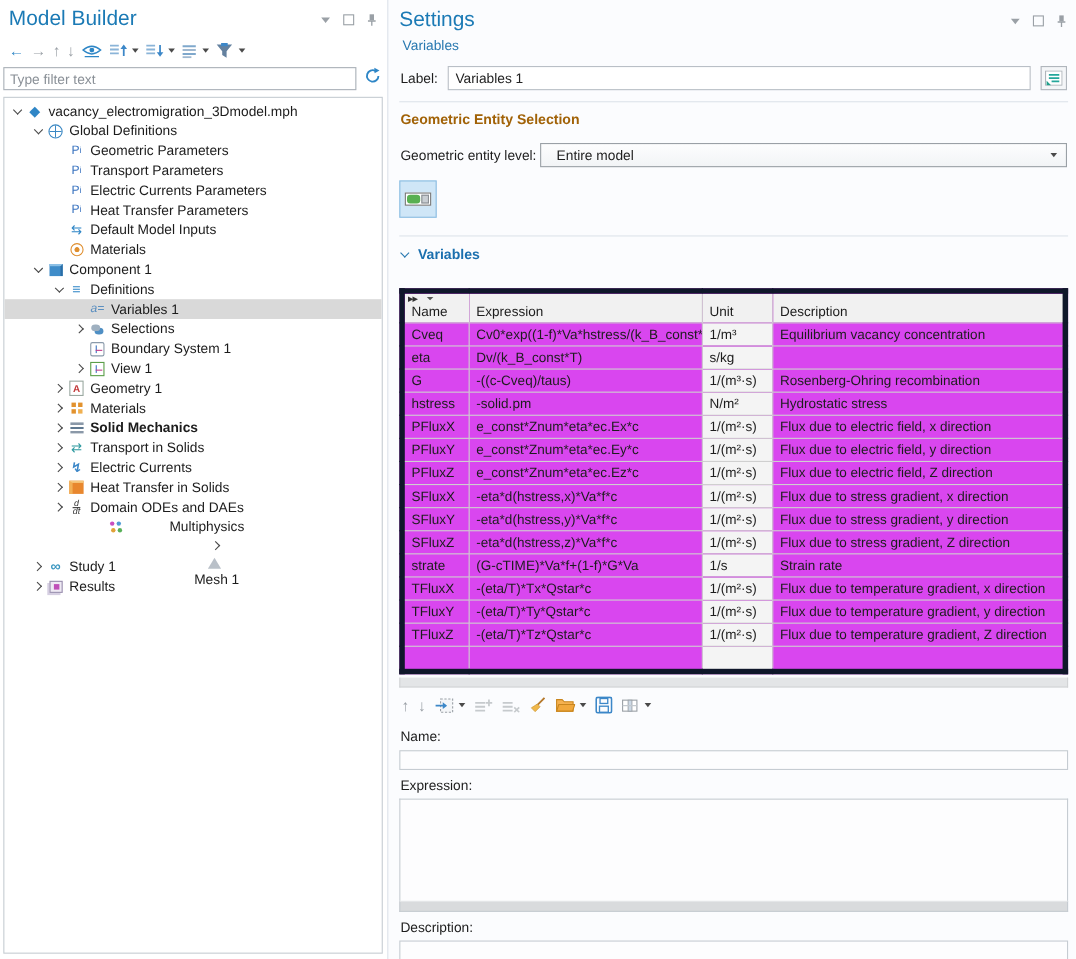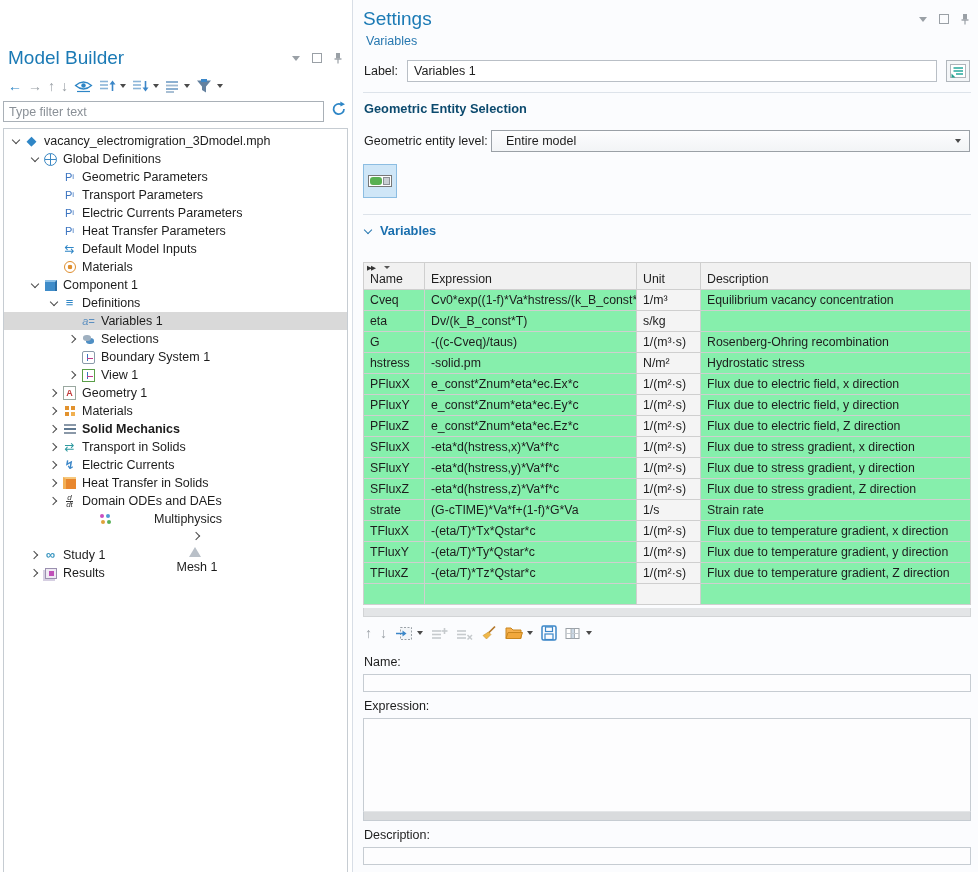--- a/index.html
+++ b/index.html
@@ -1,21 +1,21 @@
 <!DOCTYPE html>
 <html><head>
 <meta charset="utf-8">
 <style>
   html,body{margin:0;padding:0;background:#fff;}
   body{width:978px;height:872px;overflow:hidden;
        font-family:"Liberation Sans","DejaVu Sans",sans-serif;font-size:12.5px;color:#1d1d1d;}
   .app{display:flex;width:978px;height:872px;}
 
   
-  .left-panel{width:352px;flex:none;background:#fff;position:relative;margin-top:40px;}
+  .left-panel{width:352px;flex:none;background:#fff;position:relative;}
   .lp-head{display:flex;align-items:flex-start;padding:6px 8px 0 8px;}
   .panel-title{color:#1b7ab5;font-size:19px;font-weight:400;flex:1;line-height:24px;}
   .win-icons{display:flex;align-items:center;gap:9px;padding-top:6px;color:#8a8f94;}
   .wi{width:12px;height:12px;display:inline-flex;align-items:center;justify-content:center;}
   .tri-down{width:0;height:0;border-left:4.5px solid transparent;border-right:4.5px solid transparent;border-top:5px solid #9aa0a6;}
   .float-sq{width:8px;height:8px;border:1.4px solid #9aa0a6;}
   .lp-toolbar{display:flex;align-items:center;gap:6px;padding:7px 8px 6px 8px;height:18px;}
   .tbtn{display:inline-flex;align-items:center;gap:2px;cursor:default;}
   .arrow{font-size:14px;line-height:14px;}
   .a-blue{color:#2e86c6;} .a-gray{color:#9aa0a6;}
@@ -61,34 +61,34 @@
   .res{width:10px;height:9px;border:1px solid #9a8fae;background:linear-gradient(#c050b8 0 0) 60% 55%/5px 5px no-repeat,#efeaf4;box-shadow:-2px 2px 0 #d6cfe2;}
 
   
   .right-panel{flex:1;background:#fbfcfe;border-left:1px solid #d8dee6;padding:0 7px 0 10px;box-sizing:border-box;}
   .rp-head{display:flex;align-items:flex-start;padding-top:7px;}
   .rp-sub{color:#2878b0;padding:3px 3px 0 3px;}
   .label-row{display:flex;align-items:center;gap:9px;margin:12px 1px 10px 1px;}
   .label-input{flex:1;height:18px;border:1px solid #b9bfc6;background:#fff;padding:1px 6px;font-size:12.5px;font-family:inherit;color:#222;}
   .edit-btn{width:22px;height:20px;border:1px solid #b0b6bc;background:#f4f6f8;display:inline-flex;align-items:center;justify-content:center;}
   .hdiv{border:0;border-top:1px solid #dde3ea;margin:4px 0 8px 0;}
-  .section-head{color:#0c4a6e;font-weight:700;font-size:12.8px;margin:6px 1px 14px 1px;}
+  .section-head{color:#a16207;font-weight:700;font-size:12.8px;margin:6px 1px 14px 1px;}
   .geo-row{display:flex;align-items:center;margin:0 1px 10px 1px;}
   .geo-label{width:127px;flex:none;}
   .dropdown{flex:1;height:20px;border:1px solid #9aa0a6;background:linear-gradient(#fdfdfe,#f2f4f6);display:flex;align-items:center;padding:0 9px 0 14px;position:relative;cursor:default;}
   .dropdown .dd{position:absolute;right:8px;top:8px;}
   .toggle-btn{width:32px;height:32px;background:#cfe6f7;border:1px solid #8cbde2;display:inline-flex;align-items:center;justify-content:center;margin:2px 0 12px 0;}
   .switch{width:24px;height:12px;border:1px solid #777;background:#fff;display:flex;align-items:center;padding:1px;box-sizing:border-box;}
   .switch .on{width:13px;height:8px;background:#59b052;border-radius:3px;}
   .switch .knob{width:7px;height:8px;background:#c9ced3;border:1px solid #8a8f94;margin-left:1px;box-sizing:border-box;}
   .vars-head{display:flex;align-items:center;gap:8px;color:#1a6fae;font-weight:700;font-size:12.8px;margin:8px 1px 12px 1px;}
   .sec-chev{width:8px;height:8px;display:inline-block;}
   .sec-chev::before{content:"";display:block;width:5px;height:5px;border-right:1.4px solid #2878b0;border-bottom:1.4px solid #2878b0;transform:rotate(45deg);margin:0 0 0 1px;}
 
-  table.vtable{border-collapse:collapse;width:100%;table-layout:fixed;background:#86efac;font-size:12.3px;border:1px solid #0f172a;margin-top:24px;}
+  table.vtable{border-collapse:collapse;width:100%;table-layout:fixed;background:#d946ef;font-size:12.3px;border:5px solid #0f172a;margin-top:24px;}
   .vtable th,.vtable td{border:1px solid #cfcfcf;padding:0 6px;overflow:hidden;white-space:nowrap;}
   .vtable th{background:#f1f1f1;font-weight:400;text-align:left;height:23px;vertical-align:bottom;padding-bottom:3px;}
   .vtable td{height:20px;}
   .vtable td.unit{background:#f4f4f4;}
   .th-name{position:relative;padding-left:10px;}
   .selall{position:absolute;top:1px;left:3px;font-size:6.5px;letter-spacing:-1px;color:#333;}
   .mini-dd{position:absolute;top:3px;left:20px;width:0;height:0;border-left:3px solid transparent;border-right:3px solid transparent;border-top:3.5px solid #555;}
   .scroll-strip{height:8px;background:#e3e5e7;border:1px solid #d2d4d6;border-top:0;margin-top:3px;}
   .tbl-toolbar{display:flex;align-items:center;gap:8px;padding:7px 2px 6px 2px;height:18px;}
   .fld-label{margin:7px 1px 5px 1px;}

